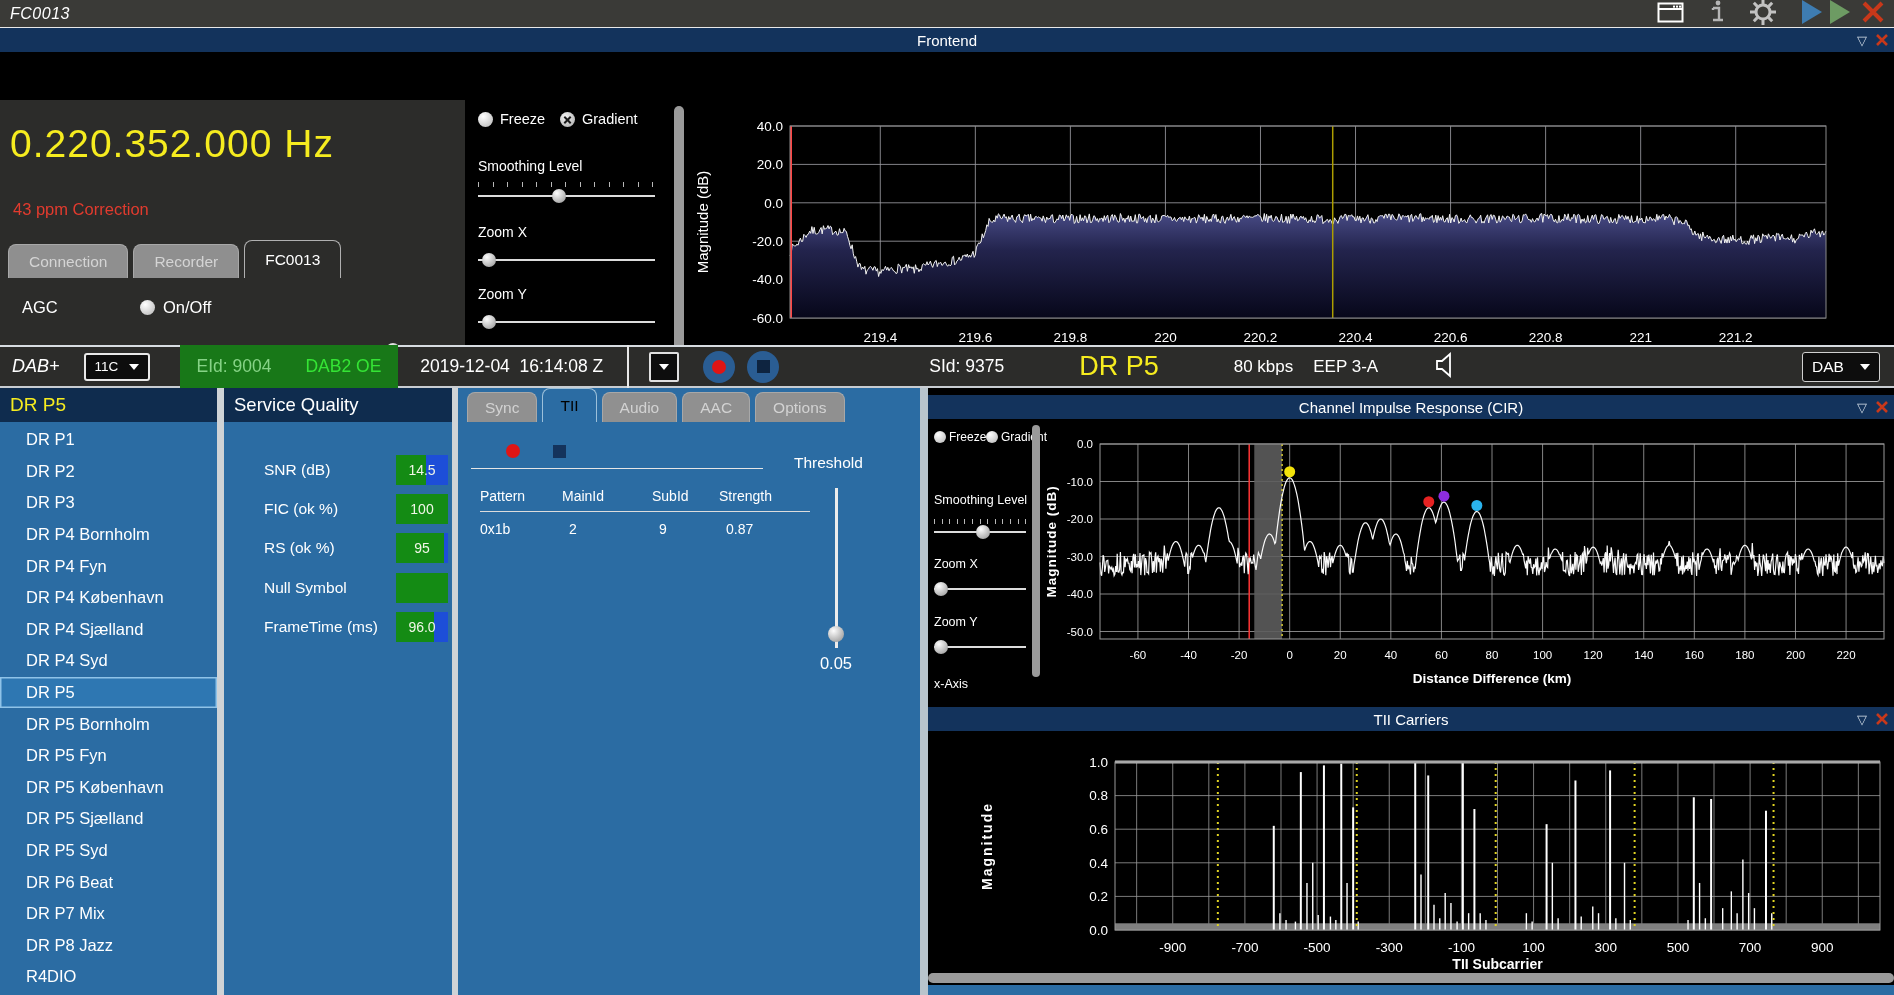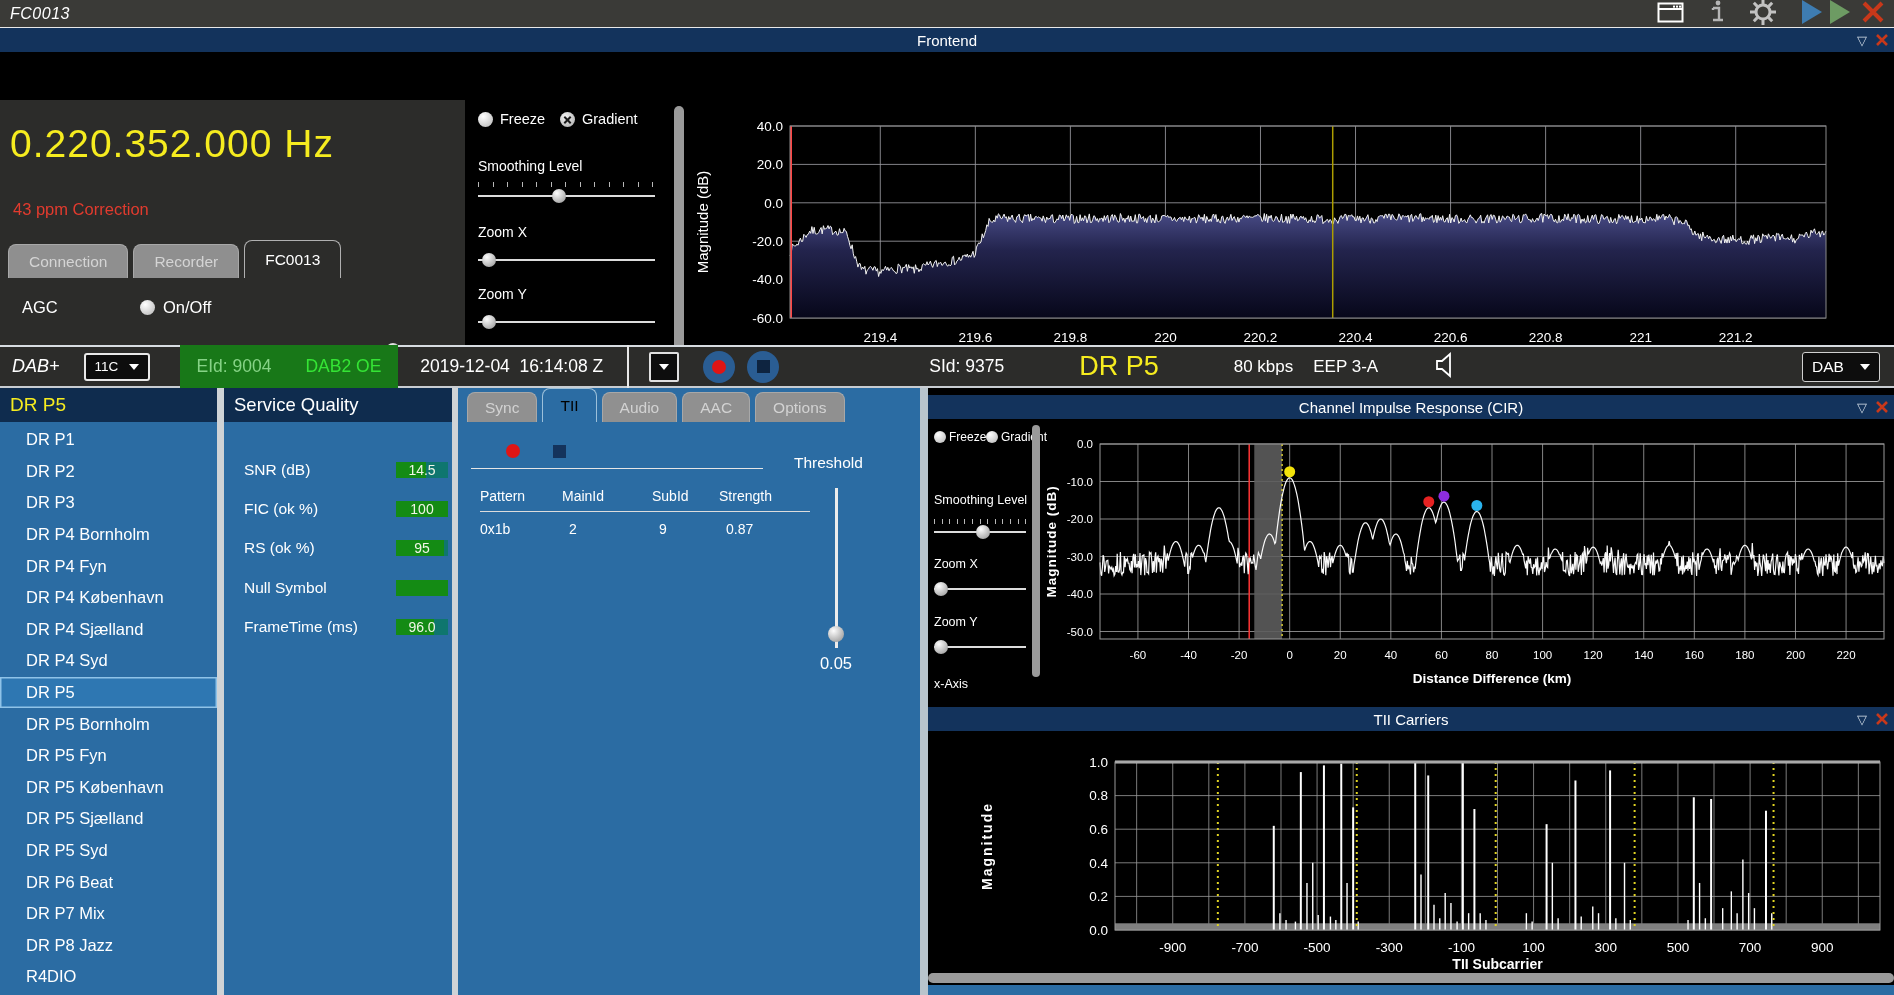--- a/index.html
+++ b/index.html
@@ -84,22 +84,22 @@
   .subhead { position:absolute; left:0; top:0; right:0; height:34px; background:#0f2c4e; display:flex; align-items:center; padding-left:10px; font-size:19px; }
   #sidebar .subhead { color:#f6ec1f; }
   #sd-list { position:absolute; left:0; top:36px; right:0; bottom:0; overflow:hidden; }
   .sd-item { height:31.6px; display:flex; align-items:center; padding-left:26px; font-size:16.5px; color:#fff; }
   .sd-item.selected { background:#2e77b2; box-shadow:inset 0 0 0 1.5px #8fc3e8; }
   .vdiv { position:absolute; top:0; height:607px; background:#cfd3d6; }
 
   #svc-panel { position:absolute; left:224px; top:0; width:228px; height:607px; background:#2b6ca3; }
   #svc-rows { position:absolute; left:0; top:34px; right:0; padding-top:28px; }
   .svc-row { height:39.3px; display:flex; align-items:center; }
-  .svc-row .lab { flex:1; padding-left:20px; font-size:15.5px; }
-  .badge { position:relative; width:52px; height:16px; background:#0f766e; margin-right:4px; flex:none; }
+  .svc-row .lab { flex:1; padding-left:20px; font-size:15.5px;margin-left:20px; }
+  .badge { position:relative; width:52px; height:30px; background:#1d4ed8; margin-right:4px; flex:none; }
   .badge .fill { position:absolute; left:0; top:0; bottom:0; background:#148b14; }
   .badge .val { position:absolute; inset:0; display:flex; align-items:center; justify-content:center; font-size:14px; color:#f2f6e8; }
 
   #tabpanel { position:absolute; left:458px; top:0; width:462px; height:607px; background:#2b6ca3; }
   #tabpanel .tabrow { left:9px; top:0; }
   #tp-dot { position:absolute; left:48px; top:56px; width:14px; height:14px; border-radius:50%; background:#e01515; }
   #tp-sq { position:absolute; left:95px; top:57px; width:13px; height:13px; background:#14335c; }
   #tp-rule { position:absolute; left:13px; top:80px; width:292px; height:1px; background:#e6e6e6; }
   #tii-table { position:absolute; left:22px; top:100px; width:330px; font-size:14px; }
   .t-head { display:grid; grid-template-columns:82px 90px 67px 86px; padding-bottom:7px; border-bottom:1px solid #dcdcdc; }

